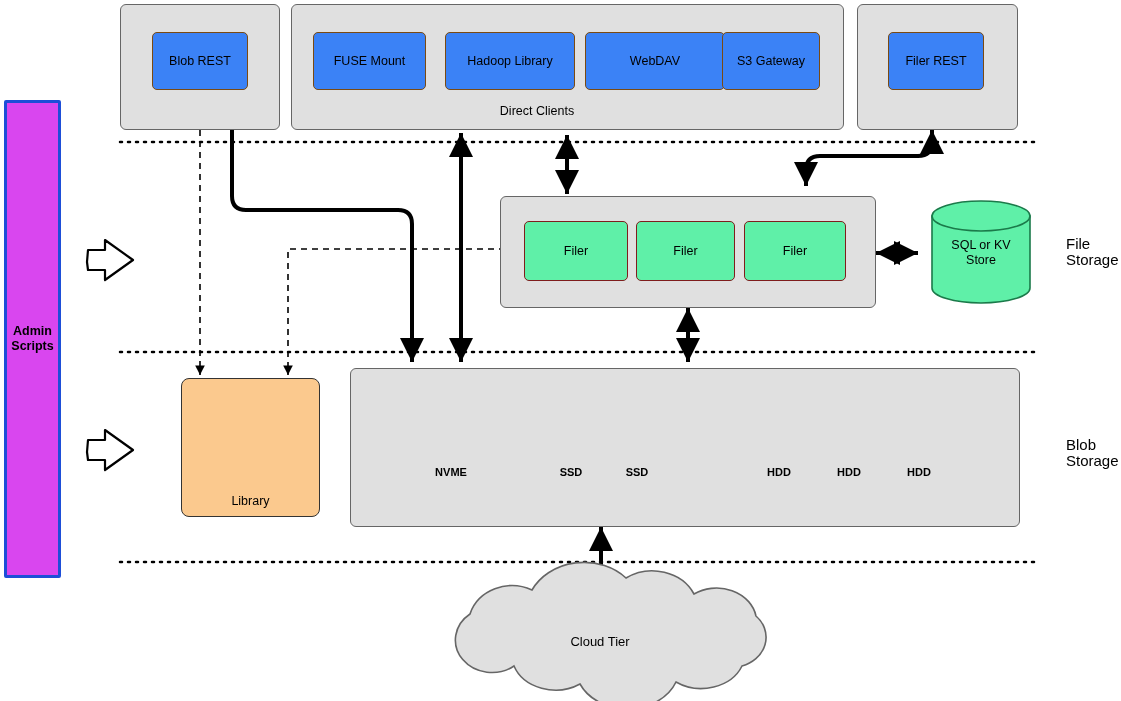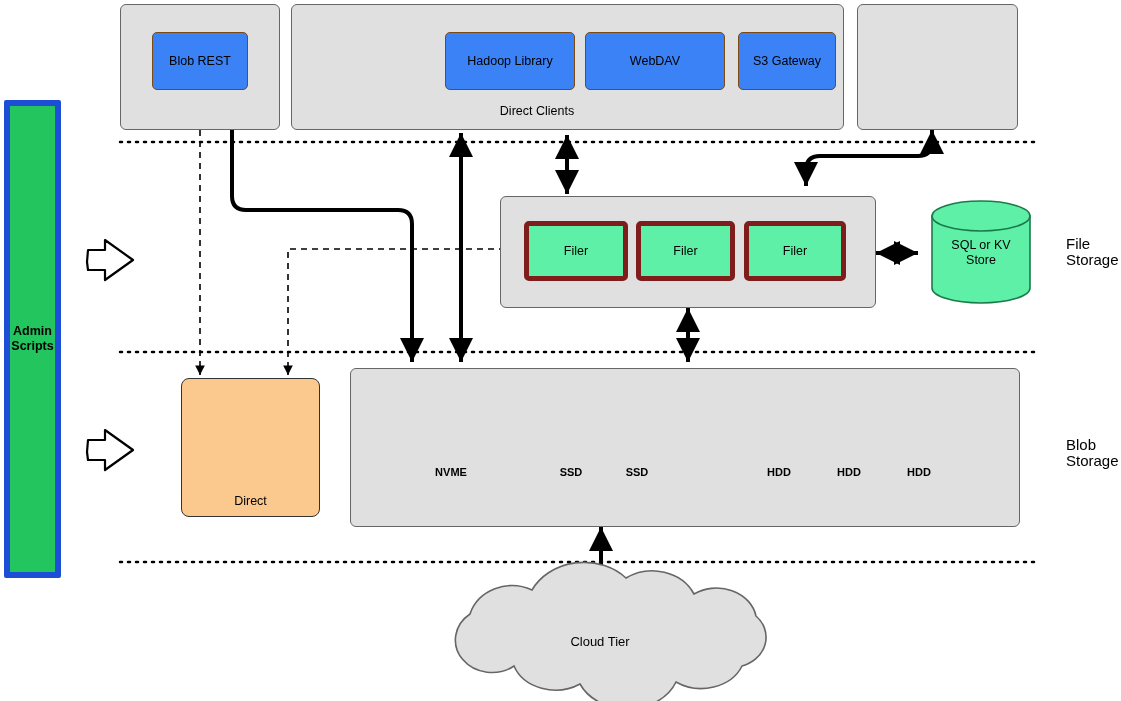--- a/index.html
+++ b/index.html
@@ -1,25 +1,25 @@
 <!DOCTYPE html>
 <html><head>
 <meta charset="utf-8">
 <style>
   html,body{margin:0;padding:0;background:#ffffff;}
   body{width:1121px;height:701px;position:relative;font-family:"Liberation Sans",sans-serif;overflow:hidden;}
   #canvas{position:absolute;left:0;top:0;width:1121px;height:701px;}
   .box{position:absolute;box-sizing:border-box;display:flex;align-items:center;justify-content:center;text-align:center;}
   .grey-group{background:#e0e0e0;border:1px solid #666;border-radius:6px;}
   .orange{background:#3b82f6;border:1px solid #7a4a12;border-radius:5px;font-size:12.5px;color:#000;}
-  .green{background:#5ff0a8;border:5px solid #7f1d1d;border-radius:5px;font-size:12.5px;color:#000;}
+  .green{background:#5ff0a8;border:1px solid #7f1d1d;border-radius:5px;font-size:12.5px;color:#000;}
   .plain-label{position:absolute;font-size:12.5px;color:#000;text-align:center;}
   .bold{font-weight:normal;}
   .masters-box{background:#fbc98e;border:1px solid #333;border-radius:8px;}
-  .admin-box{background:#22c55e;border:6px solid #1d4ed8;border-radius:2px;}
+  .admin-box{background:#d946ef;border:3px solid #1d4ed8;border-radius:2px;}
   svg{position:absolute;left:0;top:0;width:1121px;height:701px;pointer-events:none;}
   .cyl-label{position:absolute;font-size:11px;color:#000;text-align:center;font-weight:bold;}
   .side-label{position:absolute;font-size:15px;color:#000;line-height:16px;}
 </style>
 </head>
 <body>
 
 <div id="canvas">
 
   <svg viewBox="0 0 1121 701">
@@ -122,28 +122,34 @@
     </g>
   </svg>
 
   <div class="box grey-group" style="left:120px;top:4px;width:160px;height:126px;"></div>
   <div class="box grey-group" style="left:291px;top:4px;width:553px;height:126px;"></div>
   <div class="box grey-group" style="left:857px;top:4px;width:161px;height:126px;"></div>
 
   <div class="box orange" style="left:152px;top:32px;width:96px;height:58px;">
       <span>Blob REST</span>
     </div>
+  <div class="box orange" style="left:313px;top:32px;width:113px;height:58px;">
+      <span>FUSE Mount</span>
+    </div>
   <div class="box orange" style="left:445px;top:32px;width:130px;height:58px;">
       <span>Hadoop Library</span>
     </div>
   <div class="box orange" style="left:585px;top:32px;width:140px;height:58px;">
       <span>WebDAV</span>
     </div>
-  <div class="box orange" style="left:722px;top:32px;width:98px;height:58px;margin-left:16px;">
+  <div class="box orange" style="left:722px;top:32px;width:98px;height:58px;">
       <span>S3 Gateway</span>
+    </div>
+  <div class="box orange" style="left:888px;top:32px;width:96px;height:58px;">
+      <span>Filer REST</span>
     </div>
 
   <div class="plain-label" style="left:291px;top:104px;width:492px;">Direct Clients</div>
 
   <div class="box admin-box" style="left:4px;top:100px;width:57px;height:478px;">
     <div style="font-size:12.5px;font-weight:bold;line-height:15px;">
       <div>Admin</div>
       <div>Scripts</div>
     </div>
   </div>
@@ -158,21 +164,21 @@
   <div class="box green" style="left:744px;top:221px;width:102px;height:60px;">
       <span>Filer</span>
     </div>
 
   <div class="plain-label bold" style="left:932px;top:238px;width:98px;line-height:15px;font-size:12.5px;">
     <div>SQL or KV</div>
     <div>Store</div>
   </div>
 
   <div class="box masters-box" style="left:181px;top:378px;width:139px;height:139px;"></div>
-  <div class="plain-label bold" style="left:181px;top:494px;width:139px;font-size:12.5px;">Direct</div>
+  <div class="plain-label bold" style="left:181px;top:494px;width:139px;font-size:12.5px;">Library</div>
 
   <div class="box grey-group" style="left:350px;top:368px;width:670px;height:159px;"></div>
 
   <div class="cyl-label" style="left:424px;top:466px;width:54px;">NVME</div>
   <div class="cyl-label" style="left:544px;top:466px;width:54px;">SSD</div>
   <div class="cyl-label" style="left:610px;top:466px;width:54px;">SSD</div>
   <div class="cyl-label" style="left:752px;top:466px;width:54px;">HDD</div>
   <div class="cyl-label" style="left:822px;top:466px;width:54px;">HDD</div>
   <div class="cyl-label" style="left:892px;top:466px;width:54px;">HDD</div>
 

